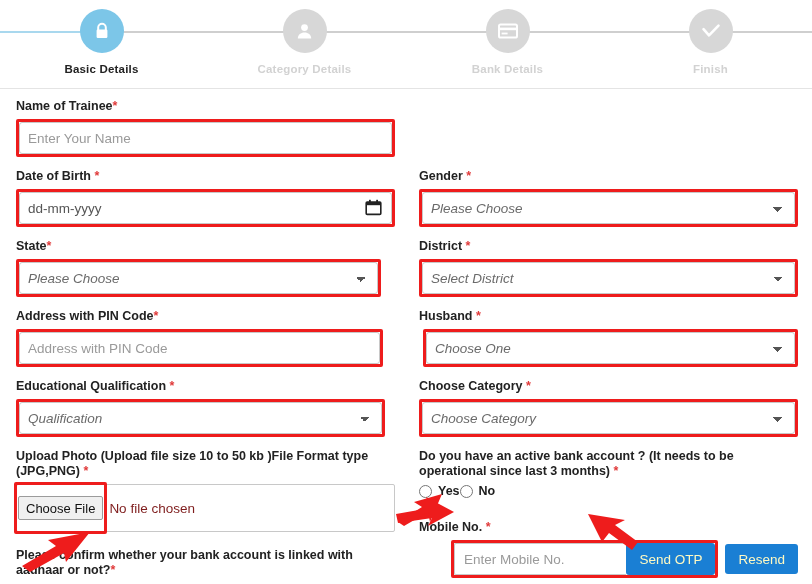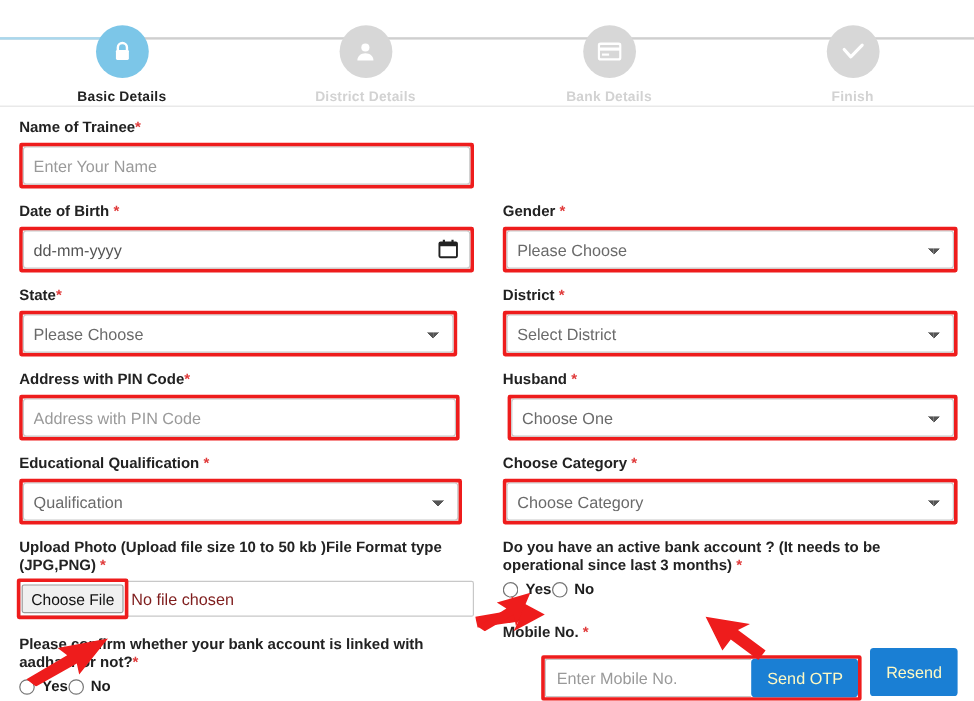--- a/index.html
+++ b/index.html
@@ -31,21 +31,21 @@
   .stepper .track-done {
     position: absolute;
     top: 31px;
     left: 0;
     width: 104px;
     height: 2px;
     background: #a9d8ee;
   }
   .steps {
     position: absolute;
-    top: 12px; left: 0; right: 0;
+    top: 0; left: 0; right: 0;
     display: flex;
     align-items: center;
   }
   .step {
     flex: 1;
     display: flex;
     flex-direction: column;
     align-items: center;
     position: relative;
   }
@@ -123,37 +123,38 @@
   input.ctl::placeholder { color: #9a9a9a; }
   select.ctl {
     appearance: none;
     -webkit-appearance: none;
     background-image: linear-gradient(45deg, transparent 50%, #555 50%),
                       linear-gradient(135deg, #555 50%, transparent 50%);
     background-position: calc(100% - 16px) 14px, calc(100% - 11px) 14px;
     background-size: 5px 5px, 5px 5px;
     background-repeat: no-repeat;
     color: #6a6a6a;
+    font-style: italic;
   }
 
   .date-wrap { position: relative; }
   .date-wrap .cal {
     position: absolute;
     right: 10px; top: 7px;
     pointer-events: none;
   }
   .date-txt { color: #7a7a7a; }
 
   
   .file-row {
     display: flex;
     align-items: stretch;
     border: 1px solid #c8c8c8;
     border-radius: 2px;
-    height: 30px;
+    height: 48px;
     background: #fff;
     overflow: visible;
     position: relative;
   }
   .file-btn-wrap {
     border: 3px solid #ee1c1c;
     margin: -3px 0 -3px -3px;
     border-radius: 2px;
     display: flex;
     align-items: center;
@@ -213,21 +214,21 @@
     font-family: "Liberation Sans", sans-serif;
     font-size: 13.5px;
     padding: 0 13px;
     cursor: pointer;
     border-radius: 3px;
     white-space: nowrap;
   }
   .mobile-block { display: flex; align-items: flex-end; gap: 7px; }
   .mobile-left { flex: 1; min-width: 0; padding-left: 32px; }
   .btn-resend {
-    height: 40px;
+    height: 30px;
     margin-bottom: 4px;
   }
 
   
   .arrow { position: absolute; pointer-events: none; }
   #arrow-file { left: 396px; top: 492px; }
   #arrow-aadhaar { left: 18px; top: 530px; }
   #arrow-otp { left: 586px; top: 512px; }
 
   .two-line { line-height: 15px; min-height: 30px; }
@@ -254,21 +255,21 @@
 
     <div class="step">
       <div class="bubble">
         <span>
           <svg width="17" height="18" viewBox="0 0 17 18">
             <circle cx="8.5" cy="5.6" r="3.4" fill="#ffffff"></circle>
             <path d="M1.8 16.4c0-3.7 3-6 6.7-6s6.7 2.3 6.7 6z" fill="#ffffff"></path>
           </svg>
         </span>
       </div>
-      <div class="caption">District Details</div>
+      <div class="caption">Category Details</div>
     </div>
 
     <div class="step">
       <div class="bubble">
         <span>
           <svg width="20" height="16" viewBox="0 0 20 16">
             <rect x="1" y="1.5" width="18" height="13" rx="1.6" fill="none" stroke="#ffffff" stroke-width="2"></rect>
             <rect x="1" y="4.6" width="18" height="2.6" fill="#ffffff"></rect>
             <rect x="3.6" y="9.6" width="6" height="1.8" fill="#ffffff"></rect>
           </svg>

